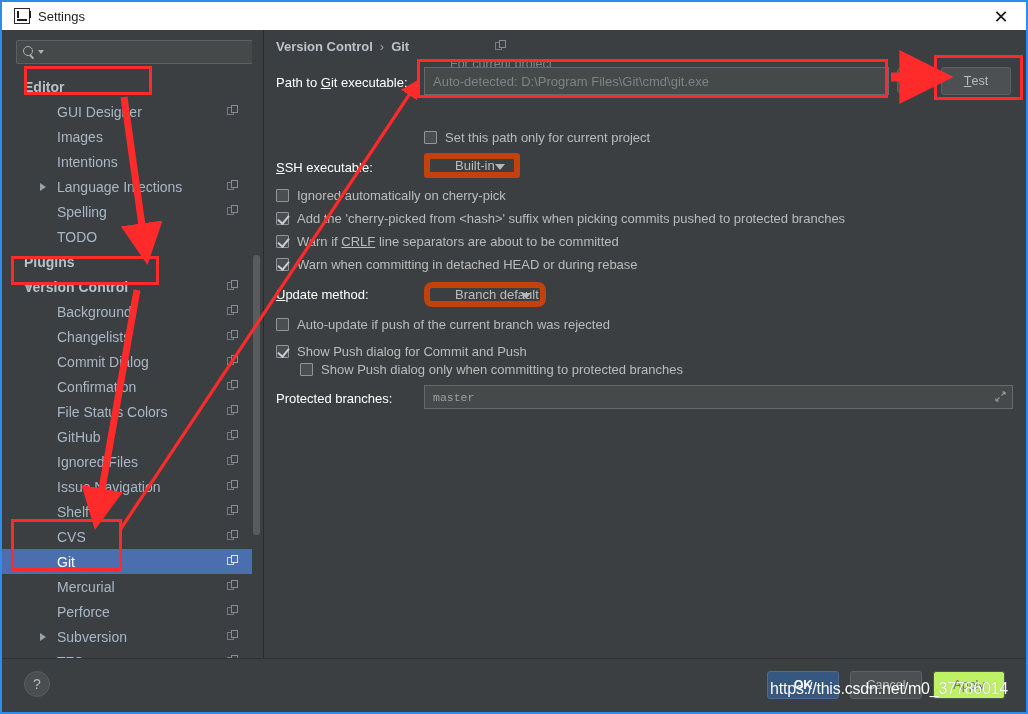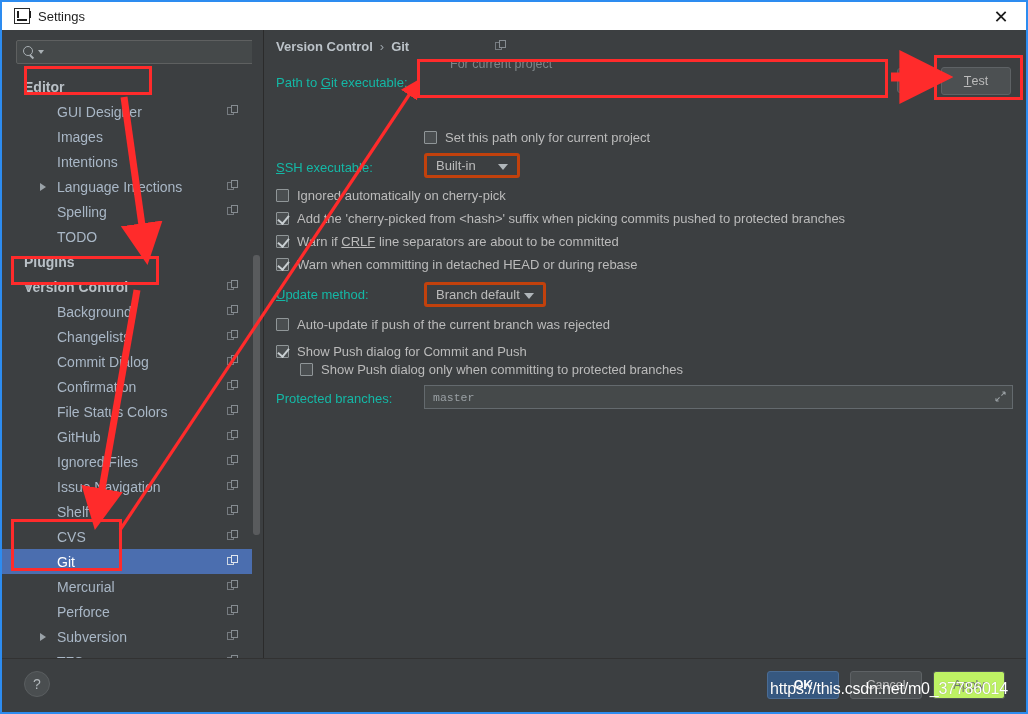--- a/index.html
+++ b/index.html
@@ -184,21 +184,21 @@
   .fp-icon .sq1 {
     position: absolute; left: 0; top: 2px; width: 7px; height: 8px;
     border: 1px solid #767b80;
   }
   .fp-icon .sq2 {
     position: absolute; left: 4px; top: 0; width: 7px; height: 8px;
     border: 1px solid #868c91; background: #3c3f41;
   }
 
   .lbl {
-    position: absolute; color: #14b8a6; font-size: 13px; white-space: nowrap;
+    position: absolute; color: #ffffff; font-size: 13px; white-space: nowrap;
   }
   .u { text-decoration: underline; }
 
   .txtfield {
     position: absolute;
     background: #45494a;
     border: 1px solid #646a6e;
     color: #7d8387;
     font-size: 13px;
     padding: 0 8px;
@@ -223,25 +223,25 @@
     color: #bbbbbb;
     font-size: 12.5px;
     display: flex; align-items: center; justify-content: center;
     cursor: pointer;
     font-family: "Liberation Sans", sans-serif;
   }
 
   .combo {
     position: absolute;
     background: #3c3f41;
-    border: 3px solid #c2410c;
+    border: 6px solid #c2410c;
     border-radius: 3px;
     color: #bbbbbb; font-size: 13px;
     display: flex; align-items: center;
-    padding-left: 9px;
+    padding-left: 25px;
     cursor: pointer;
   }
   .combo .cb-arrow {
     position: absolute; right: 9px; top: 50%; margin-top: -2px;
     width: 0; height: 0;
     border-left: 5px solid transparent;
     border-right: 5px solid transparent;
     border-top: 6px solid #b0b6ba;
   }
 
@@ -508,20 +508,23 @@
         <span class="fp-icon">
             <i class="sq1"></i>
             <i class="sq2"></i>
           </span>
         <span>For current project</span>
       </div>
 
       <div class="lbl" style="left:11px; top:45px;">
         <span>Path to </span><span class="u">G</span><span>it executable:</span>
       </div>
+      <div class="txtfield" style="left:159px; top:37px; width:465px; height:28px;">
+        <span>Auto-detected: D:\Program Files\Git\cmd\git.exe</span>
+      </div>
       <div class="btn" style="left:632px; top:38px; width:24px; height:25px;">...</div>
       <div class="btn" style="left:676px; top:37px; width:70px; height:28px;">
         <span class="u">T</span>
           <span>est</span>
       </div>
 
       <div class="cbrow" style="left:159px; top:100px;">
         <span class="cbox"></span>
         <span>Set this path only for current project</span>
       </div>
@@ -549,21 +552,21 @@
           </div>
           <div class="cbrow" style="left: 11px; top: 227px;">
             <span class="cbox checked"></span>
             <span>Warn when committing in detached HEAD or during rebase</span>
           </div>
         </div>
 
       <div class="lbl" style="left:11px; top:257px;">
         <span class="u">U</span><span>pdate method:</span>
       </div>
-      <div class="combo" style="left:159px; top:252px; width:122px; height:25px;">
+      <div class="combo" style="left:159px; top:252px; width:122px; height:25px;border-radius:8px;">
         <span>Branch default</span>
         <span class="cb-arrow"></span>
       </div>
 
       <div class="cbrow" style="left:11px; top:287px;">
         <span class="cbox"></span>
         <span>Auto-update if push of the current branch was rejected</span>
       </div>
 
       <div class="cbrow" style="left:11px; top:314px;">

